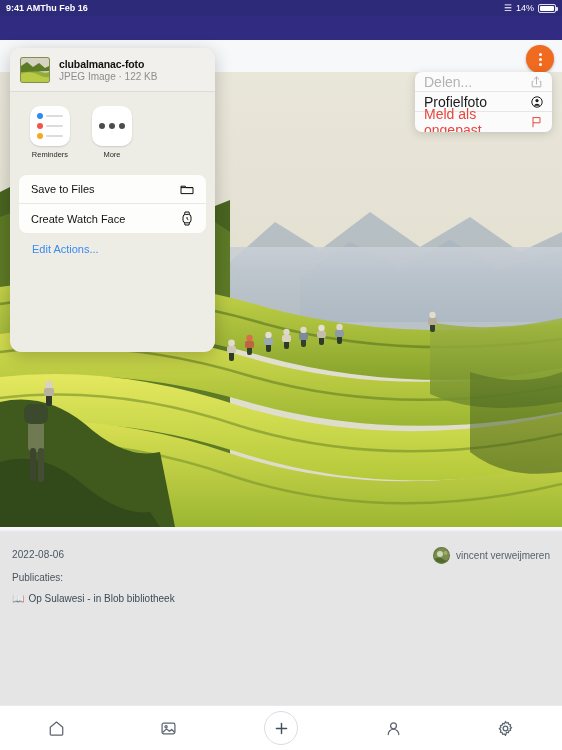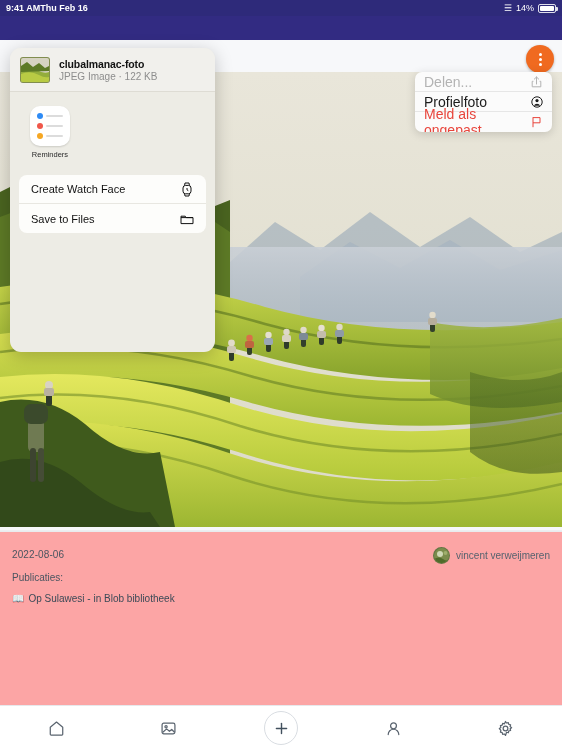--- a/index.html
+++ b/index.html
@@ -176,21 +176,21 @@
   .action-ico { width:15px; height:15px; display:flex; align-items:center; justify-content:center; }
   .edit-actions {
     padding:10px 0 0 22px;
     font-size:11px; color:#3b8bf0;
   }
 
   
   .meta-strip {
     position:absolute; top:490px; left:0;
     width:562px; height:175px;
-    background:#fca5a5;
+    background:#e5e5e5;
     border-top:1px solid #eceef1;
   }
   .meta-divider {
     position:absolute; top:0; left:0; width:562px; height:1px; background:#e9ebee;
   }
   .meta-inner { padding:18px 12px 0 12px; position:relative; }
   .meta-date { font-size:10px; color:#4a5560; letter-spacing:.1px; }
   .meta-pub-label { font-size:10px; color:#4a5560; margin-top:12px; }
   .meta-pub-link { font-size:10px; color:#3b4a57; margin-top:10px; display:flex; align-items:center; gap:4px; }
   .book-ico { font-size:10px; line-height:1; }
@@ -446,50 +446,61 @@
                 </div>
               <div class="rem-line">
                   <span class="rem-dot" style="background:#f6a723"></span>
                   <span class="rem-bar"></span>
                 </div>
             </div>
           </div>
           <div class="app-label">Reminders</div>
         </div>
 
+        <div class="app-item">
+          <div class="app-tile">
+            <div class="more-dots">
+                <span></span>
+                <span></span>
+                <span></span>
+              </div>
+          </div>
+          <div class="app-label">More</div>
+        </div>
 
       </div>
 
       <div class="actions-card">
 
+
+        <div class="action-row">
+          <span>Save to Files</span>
+          <span class="action-ico">
+            <svg width="14" height="12" viewBox="0 0 14 12" fill="none" stroke="#111" stroke-width="1" stroke-linejoin="round">
+              <path d="M1 3.2 h4.2 l1.2 1.4 h6.6 v6 h-12 z"></path>
+              <path d="M1 4.6 h12"></path>
+            </svg>
+          </span>
+        </div>
 
         <div class="action-row">
           <span>Create Watch Face</span>
           <span class="action-ico">
             <svg width="12" height="15" viewBox="0 0 12 15" fill="none" stroke="#111" stroke-width="1" stroke-linejoin="round">
               <rect x="2" y="3.4" width="8" height="8.4" rx="2.6"></rect>
               <path d="M3.6 3.4 L4 1 h4 l.4 2.4"></path>
               <path d="M3.6 11.8 L4 14 h4 l.4-2.2"></path>
               <path d="M6 6 v1.8 l1.3 .9"></path>
             </svg>
           </span>
         </div>
 
-        <div class="action-row">
-          <span>Save to Files</span>
-          <span class="action-ico">
-            <svg width="14" height="12" viewBox="0 0 14 12" fill="none" stroke="#111" stroke-width="1" stroke-linejoin="round">
-              <path d="M1 3.2 h4.2 l1.2 1.4 h6.6 v6 h-12 z"></path>
-              <path d="M1 4.6 h12"></path>
-            </svg>
-          </span>
-        </div>
-
-      </div>
-
+      </div>
+
+      <div class="edit-actions">Edit Actions...</div>
 
     </div>
 
     <div class="meta-strip">
       <div class="meta-divider"></div>
       <div class="meta-inner">
         <div class="meta-date">2022-08-06</div>
         <div class="meta-pub-label">Publicaties:</div>
         <div class="meta-pub-link">
           <span class="book-ico">📖</span>

